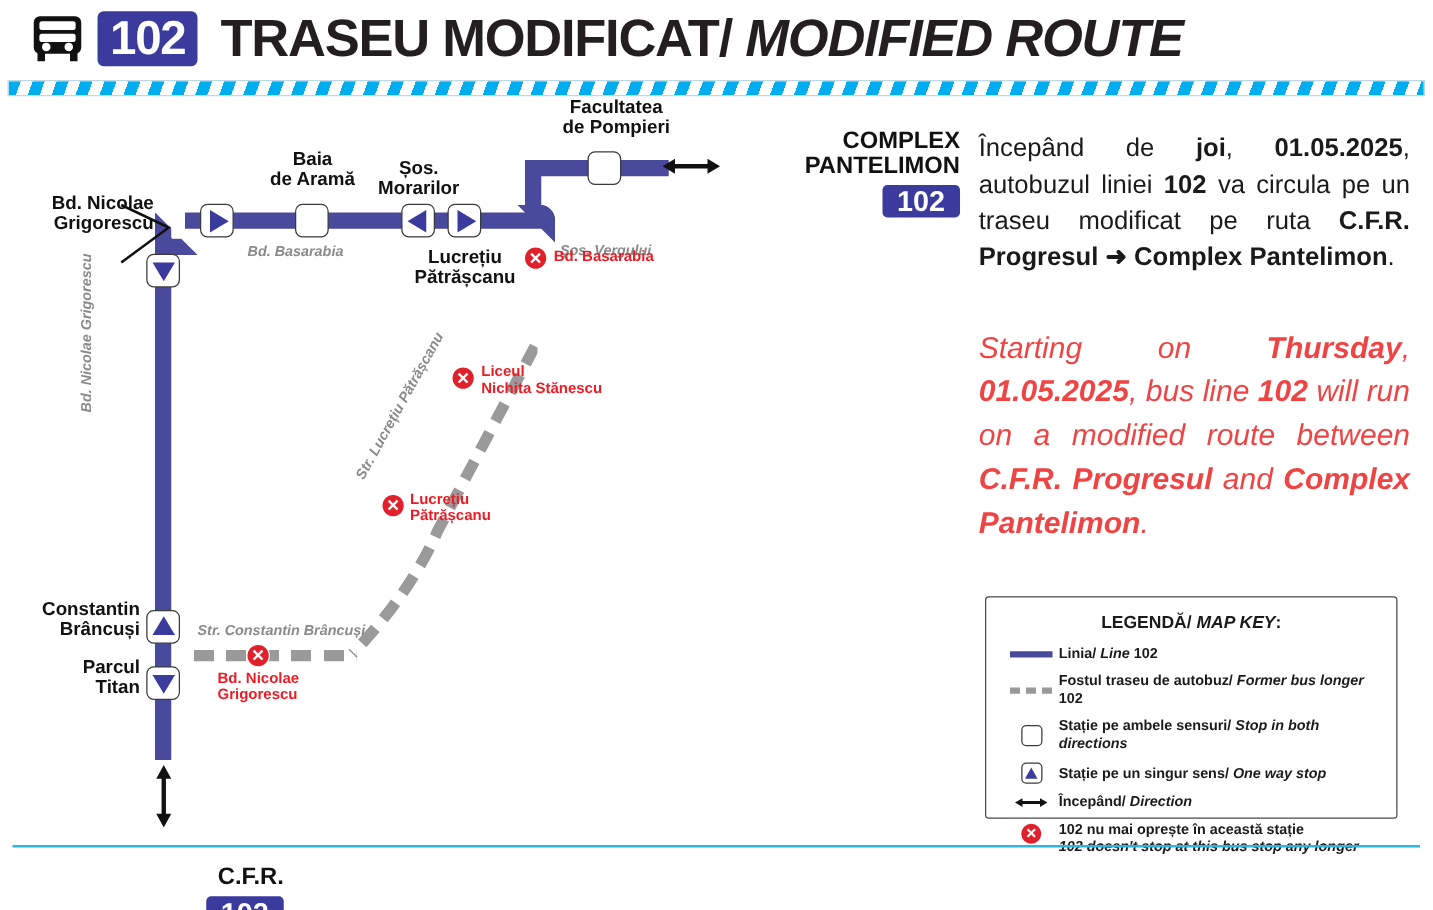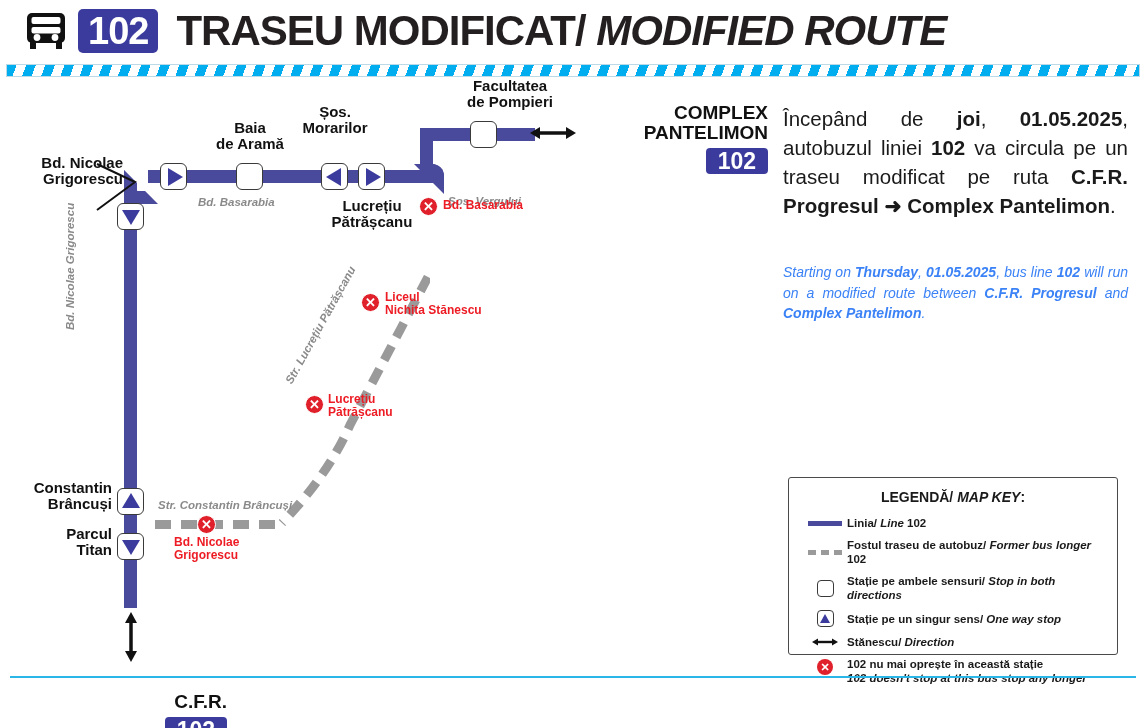--- a/index.html
+++ b/index.html
@@ -111,21 +111,21 @@
 
   .connector { position:absolute; }
 
   
   #panel { position:absolute; left:783px; top:104px; width:345px; }
   #para-ro {
     font-size:20.5px; line-height:1.42; color:#1a1a1a;
     text-align:justify; text-justify:inter-word;
   }
   #para-en {
-    font-size:14px; line-height:1.45; color:#3b82f6; font-style:italic;
+    font-size:24px; line-height:1.45; color:#ef4444; font-style:italic;
     text-align:justify; text-justify:inter-word; margin-top:42px;
   }
   .b { font-weight:bold; }
 
   
   #legend {
     position:absolute; left:788px; top:477px; width:330px; height:178px;
     border:1.6px solid #4a4a4a; border-radius:3px; background:#fff;
     padding:11px 14px 0 14px;
   }
@@ -208,35 +208,35 @@
   <div class="stop" style="left:236px; top:83px;"></div>
   <div class="stoplabel c" style="left:193px; top:40px; width:114px;">
     <div>Baia</div>
     <div>de Aramă</div>
   </div>
   <div class="streetlabel" style="left:198px; top:116px;">Bd. Basarabia</div>
 
   <div class="stop" style="left:321px; top:83px;">
     <div class="tri tri-l"></div>
   </div>
-  <div class="stoplabel c" style="left:285px; top:24px; width:100px;">
+  <div class="stoplabel c" style="left:285px; top:47px; width:100px;">
     <div>Șos.</div>
     <div>Morarilor</div>
   </div>
 
   <div class="stop" style="left:358px; top:83px;">
     <div class="tri tri-r"></div>
   </div>
   <div class="stoplabel c" style="left:307px; top:118px; width:130px;">
     <div>Lucrețiu</div>
     <div>Pătrășcanu</div>
   </div>
 
   <div class="stop" style="left:470px; top:41px;"></div>
-  <div class="stoplabel c" style="left:445px; top:-2px; width:130px;">
+  <div class="stoplabel c" style="left:428px; top:-2px; width:130px;">
     <div>Facultatea</div>
     <div>de Pompieri</div>
   </div>
   <div class="streetlabel" style="left:448px; top:74px;margin-top:41px;">Șos. Vergului</div>
 
   <svg class="dirarrow" style="left:530px; top:42px; width:46px; height:22px;">
     <line x1="6" y1="11" x2="40" y2="11" stroke="#111" stroke-width="3.5"></line>
     <polygon points="0,11 10,5 10,17" fill="#111"></polygon>
     <polygon points="46,11 36,5 36,17" fill="#111"></polygon>
   </svg>
@@ -353,21 +353,21 @@
   </div>
 
   <div class="lrow">
     <div class="lkey">
       <svg width="26" height="12" viewBox="0 0 26 12">
         <line x1="4" y1="6" x2="22" y2="6" stroke="#111" stroke-width="2.4"></line>
         <polygon points="0,6 6,2.5 6,9.5" fill="#111"></polygon>
         <polygon points="26,6 20,2.5 20,9.5" fill="#111"></polygon>
       </svg>
     </div>
-    <div class="ltext"><span>Stănescu/ </span><em>Direction</em></div>
+    <div class="ltext"><span>Începând/ </span><em>Direction</em></div>
   </div>
 
   <div class="lrow" style="align-items:flex-start;">
     <div class="lkey" style="padding-top:2px;">
         <div class="lk-x">✕</div>
       </div>
     <div class="ltext">
       <div>102 nu mai oprește în această stație</div>
       <div><em>102 doesn't stop at this bus stop any longer</em></div>
     </div>

